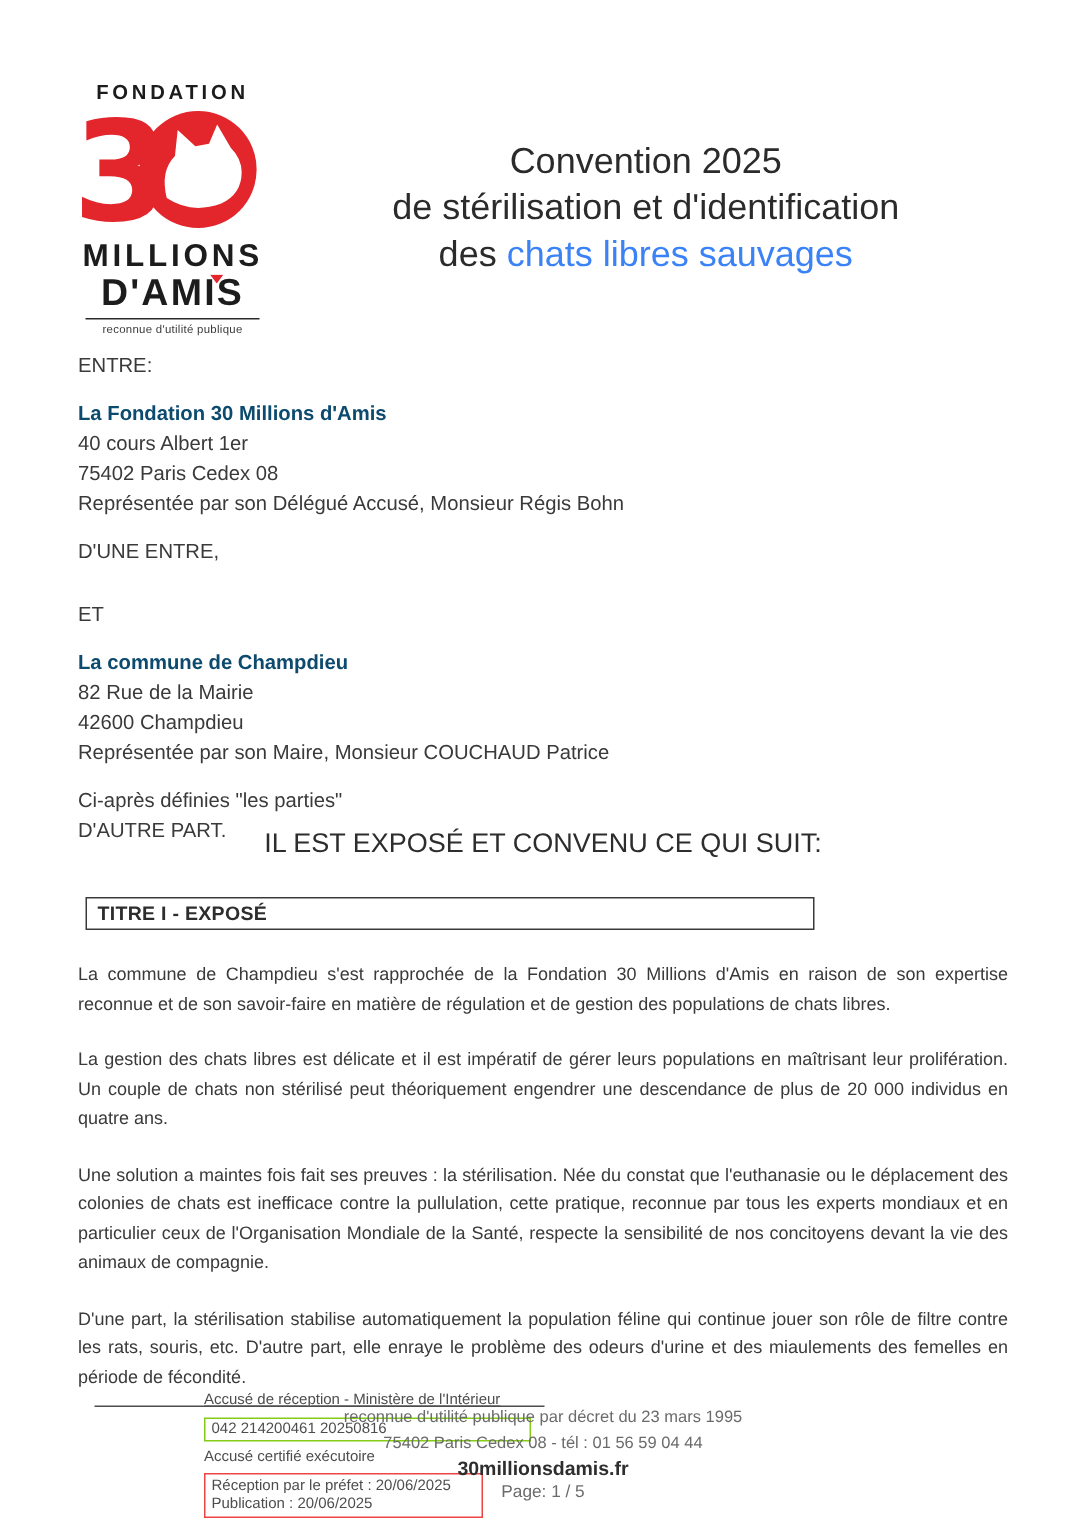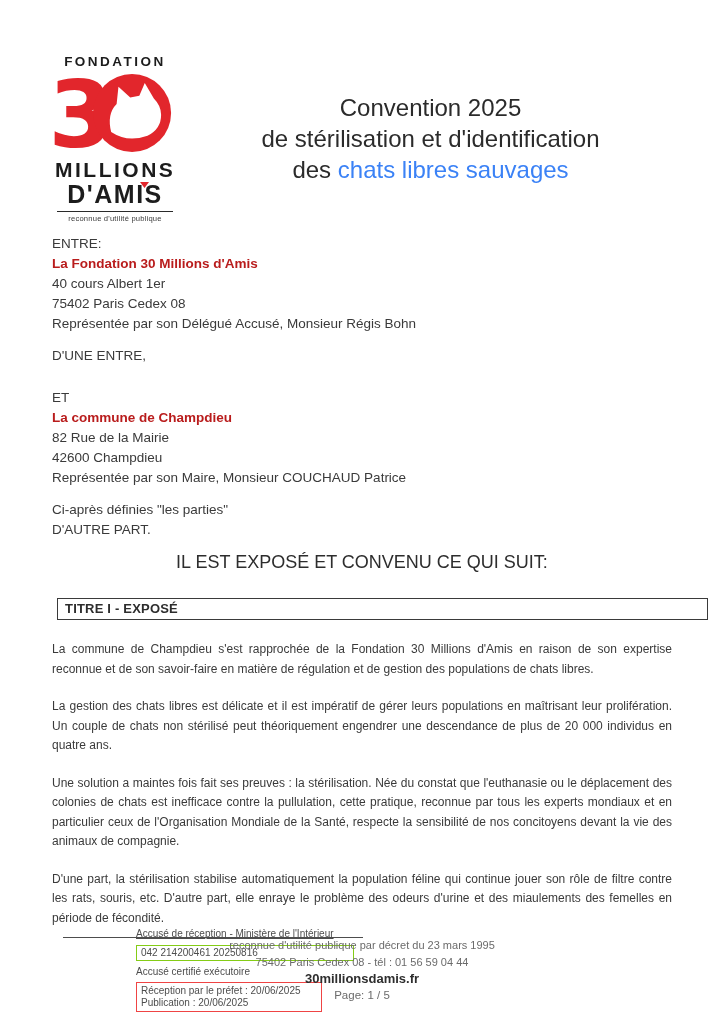--- a/index.html
+++ b/index.html
@@ -22,27 +22,27 @@
   .logo-rule { border-top:1.2px solid #2a2a2a; margin:4px 2px 2px 2px; }
   .logo-tagline { font-size:7.6px; color:#3a3a3a; letter-spacing:.2px; white-space:nowrap; }
 
   
   .title { position:absolute; left:203px; top:92px; width:455px; text-align:center;
            font-size:24px; line-height:31px; color:#2b2b2b; font-weight:500; }
   .title .red { color:#3b82f6;text-align:center; }
 
   
   .parties { position:absolute; left:52px; top:234px; width:620px; font-size:13.5px; line-height:20px; }
-  .parties .b { font-weight:700; color:#b91c1c; }
+  .parties .b { font-weight:700; color:#0c4a6e;margin-top:12px; }
   .gap12 { height:12px; } .gap22 { height:22px; }
 
   
   .expose-heading { position:absolute; left:0; width:724px; top:552px; text-align:center;
                     font-size:18px; font-weight:500; color:#2d2d2d; }
-  .titre-box { position:absolute; left:57px; top:598px; width:651px;
+  .titre-box { position:absolute; left:57px; top:598px; width:486px;
                border:1.5px solid #3a3a3a; padding:2px 7px 3px 7px;
                font-size:13px; font-weight:700; color:#2d2d2d; letter-spacing:.2px; }
 
   
   .body-text { position:absolute; left:52px; top:640px; width:620px;
                font-size:12px; line-height:19.5px; text-align:justify; }
   .body-text p { margin-bottom:18px; }
 
   
   .stamp { position:absolute; left:136px; top:928px; z-index:1; font-size:10px;

